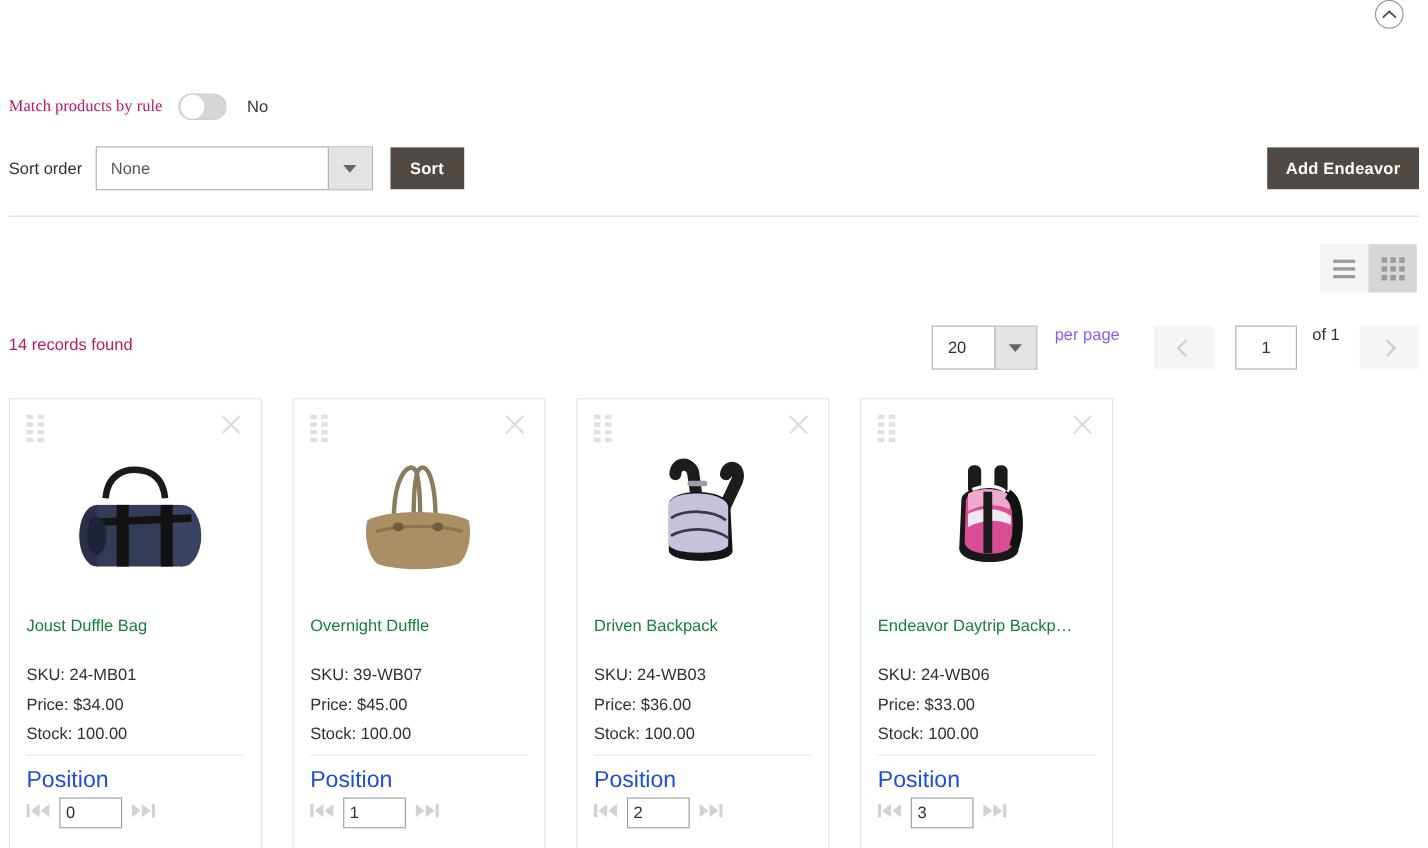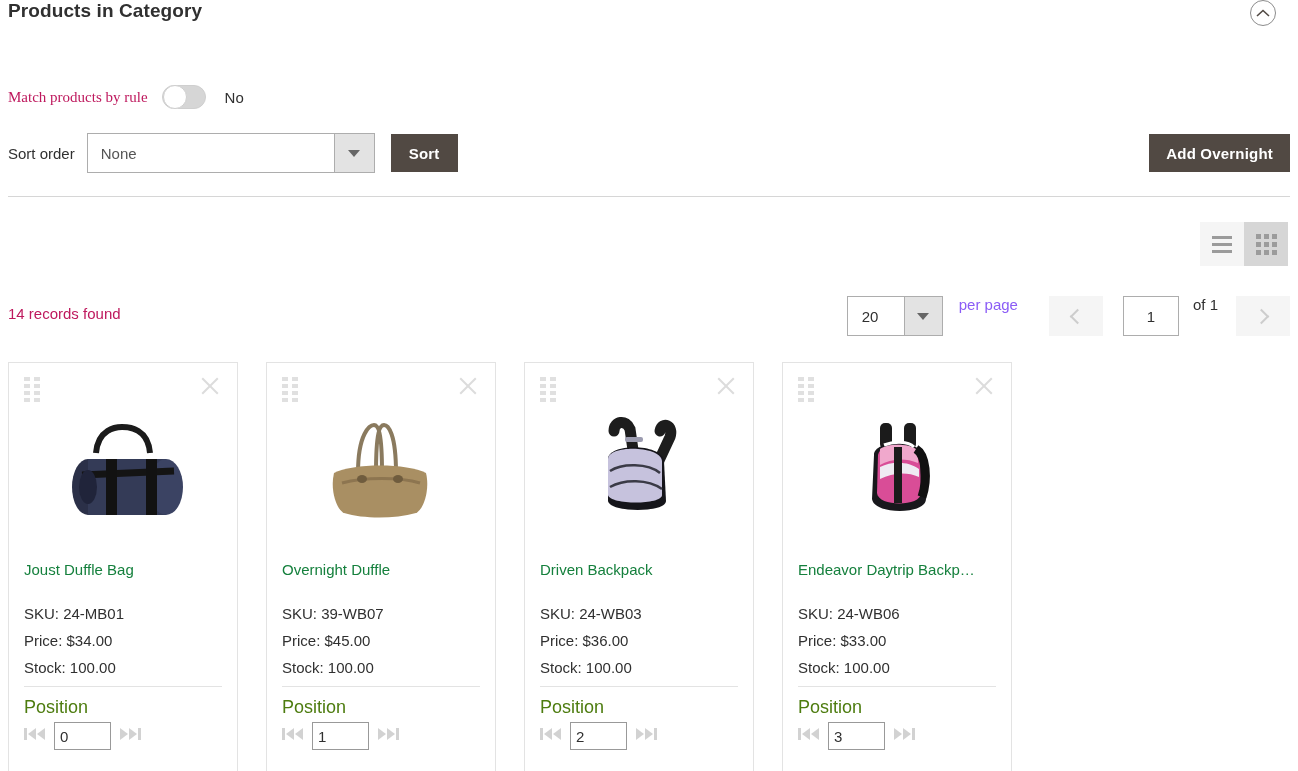--- a/index.html
+++ b/index.html
@@ -80,21 +80,21 @@
     left: 8px; top: 133px;
     display: flex; align-items: center;
     height: 40px;
   }
   .sort-label {
     font-size: 15px;
     color: #303030;
     margin-right: 12px;
   }
   .select-wrap {
-    width: 288px; height: 40px;
+    width: 252px; height: 40px;
     border: 1px solid #adadad;
     background: #ffffff;
     display: flex; align-items: center;
     position: relative;
     cursor: pointer;
   }
   .select-value {
     font-size: 15px;
     color: #555555;
     padding-left: 13px;
@@ -296,22 +296,22 @@
   }
   .card-sep {
     margin: 10px 15px 0 15px;
     height: 1px;
     background: #e3e3e3;
   }
   .position-block {
     padding: 10px 15px 0 15px;
   }
   .position-label {
-    font-size: 18px;
-    color: #4d7c0f;
+    font-size: 21px;
+    color: #1d4ed8;
     margin-bottom: 4px;
   }
   .position-row {
     display: flex; align-items: center;
   }
   .pos-input {
     width: 57px; height: 28px;
     border: 1px solid #999999;
     font-size: 15px;
     color: #303030;
@@ -319,21 +319,20 @@
     font-family: "Liberation Sans", sans-serif;
     margin: 0 8px;
     background: #ffffff;
   }
   .skip-btn { cursor: pointer; display:block; }
 </style>
 </head>
 <body>
 
 <div class="section-head">
-  <div class="section-title">Products in Category</div>
   <div class="collapse-btn">
     <span>
       <svg width="14" height="9" viewBox="0 0 14 9">
           <polyline points="1,7 7,1.5 13,7" fill="none" stroke="#514943" stroke-width="1.6"></polyline>
         </svg>
     </span>
   </div>
 </div>
 
 <div class="rule-row">
@@ -347,21 +346,21 @@
 <div class="sort-row">
   <span class="sort-label">Sort order</span>
   <div class="select-wrap">
     <span class="select-value">None</span>
     <span class="select-arrow">
         <i class="caret-down"></i>
       </span>
   </div>
   <button class="btn-dark sort-btn">Sort</button>
 </div>
-<button class="btn-dark add-products-btn">Add Overnight</button>
+<button class="btn-dark add-products-btn">Add Endeavor</button>
 
 <div class="divider"></div>
 
 <div class="view-toggle">
   <div class="view-btn">
     <span class="list-glyph">
         <span></span>
         <span></span>
         <span></span>
       </span>

